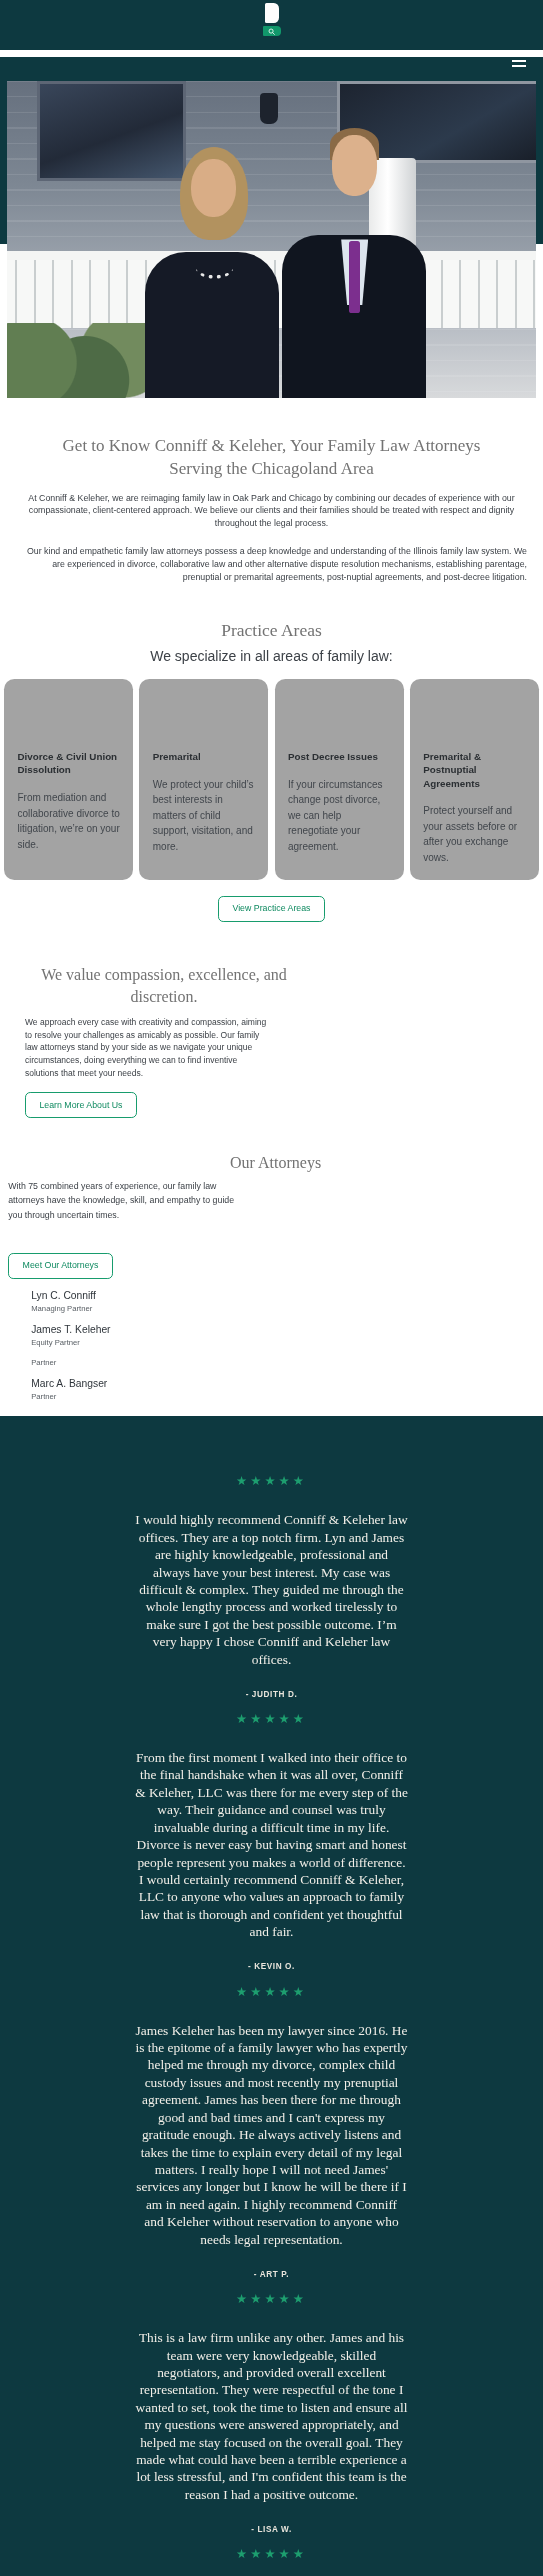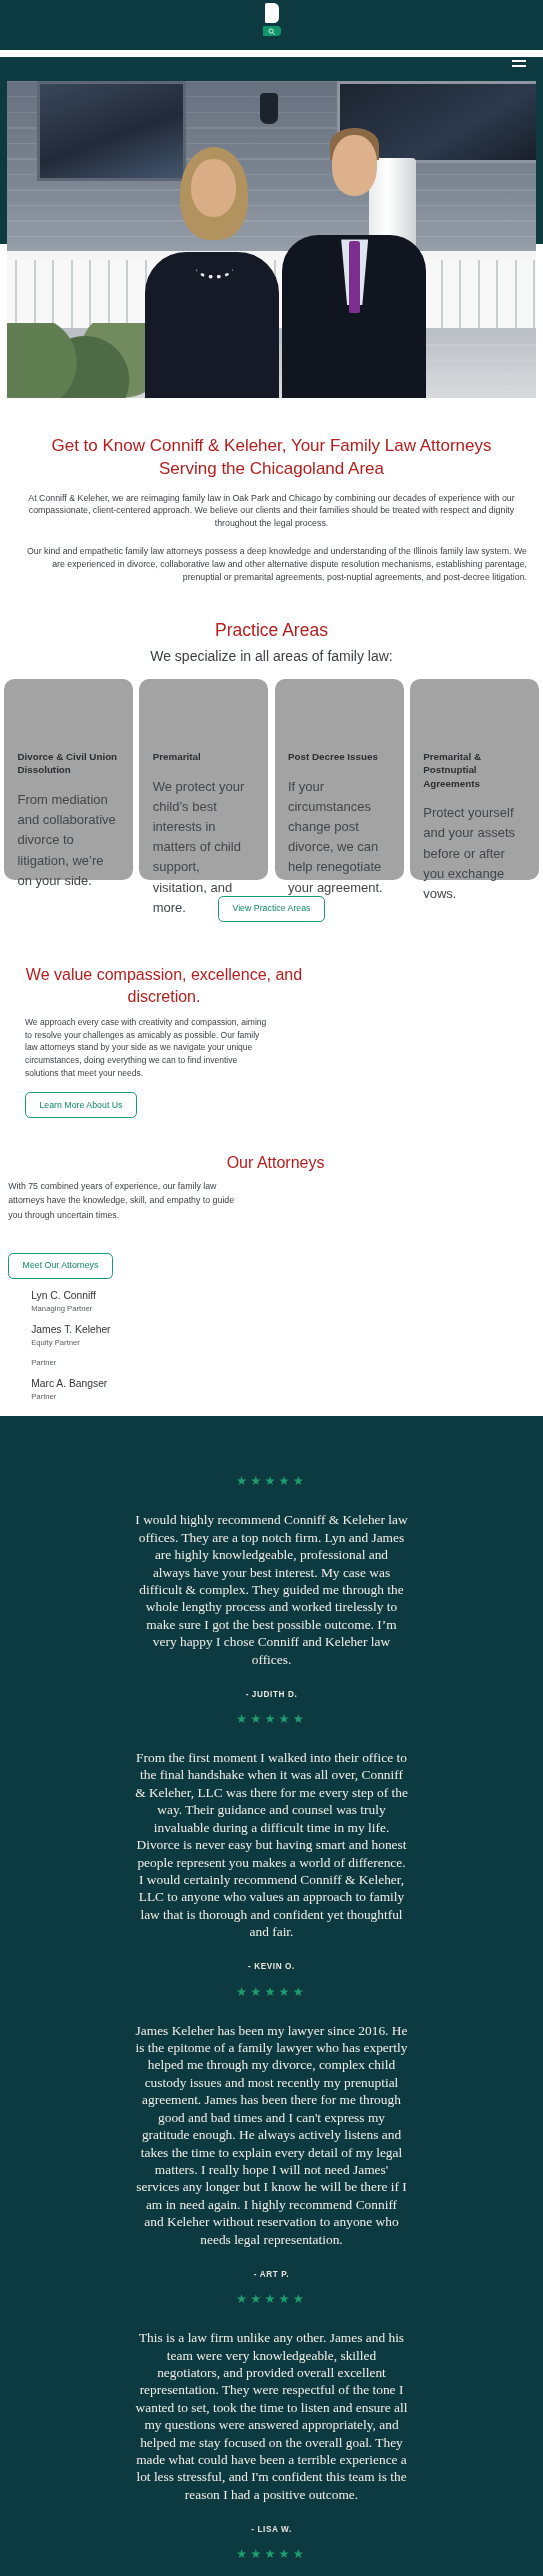--- a/index.html
+++ b/index.html
@@ -78,41 +78,41 @@
   .fig-man-head { position: absolute; left: 325px; top: 54px; width: 45px; height: 61px;
     background: #dcb18c; border-radius: 46%; }
   .fig-man-body { position: absolute; left: 275px; top: 154px; width: 144px; height: 165px;
     background: #10151f; border-radius: 36px 36px 0 0; }
   .fig-man-shirt { position: absolute; left: 334px; top: 158px; width: 27px; height: 66px;
     background: #dde5ee; clip-path: polygon(0 0, 100% 0, 78% 100%, 22% 100%); }
   .fig-man-tie { position: absolute; left: 342px; top: 160px; width: 10.8px; height: 72px;
     background: #7c2f8e; border-radius: 2.6px; }
 
   
-  .serif { font-family: Liberation Sans, sans-serif; font-weight: 400; color: #b91c1c; text-align: center; }
+  .serif { font-family: Liberation Serif, serif; font-weight: 400; color: #737373; text-align: center; }
   .outline-btn {
     display: inline-block; background: #fff; border: 0.8px solid #179c6d; color: #0f8a60;
     font-family: "Liberation Sans", sans-serif; font-size: 8.8px; padding: 7.7px 13.4px;
     border-radius: 5.2px; cursor: pointer; line-height: 1;
   }
 
   
   .intro { text-align: center; padding-top: 27px; }
   .intro h1 { font-size: 17px; line-height: 1.4; max-width: 474px; margin: 0 auto; }
   .intro p { font-size: 8.8px; line-height: 1.45; max-width: 511px; margin: 10.3px auto 0; color: #3a3f45; }
   .intro p + p { margin-top: 15.5px; text-align: right; }
 
   
   .practice { text-align: center; }
   .practice h2 { font-size: 17.5px; margin-top: 36px; }
   .practice .subtitle { font-size: 14px; color: #3c4147; margin-top: 7.2px; }
   .cards { display: grid; grid-template-columns: repeat(4, 1fr); gap: 6.2px; margin: 15.5px 4.1px 0; text-align: left; }
   .card { background: #a3a3a3; border-radius: 10.3px; height: 201px; padding: 71px 13.4px 12.4px; }
   .card h3 { font-size: 9.8px; line-height: 1.35; color: #2b2f33; font-weight: 700; }
-  .card p { font-size: 13px; line-height: 1.55; color: #41464c; margin-top: 13.4px; }
+  .card p { font-size: 10px; line-height: 1.55; color: #41464c; margin-top: 13.4px; }
   .practice .outline-btn { margin-top: 15.5px; }
 
   
   .values { margin: 42px 0 0 25px; }
   .values h2 { font-size: 16px; line-height: 1.4; max-width: 278px; }
   .values p { font-size: 8.5px; line-height: 1.5; max-width: 242px; margin-top: 7.2px; color: #3a3f45; }
   .values .outline-btn { margin-top: 12.4px; }
 
   
   .attorneys { margin: 36px 0 0 8.2px; }

